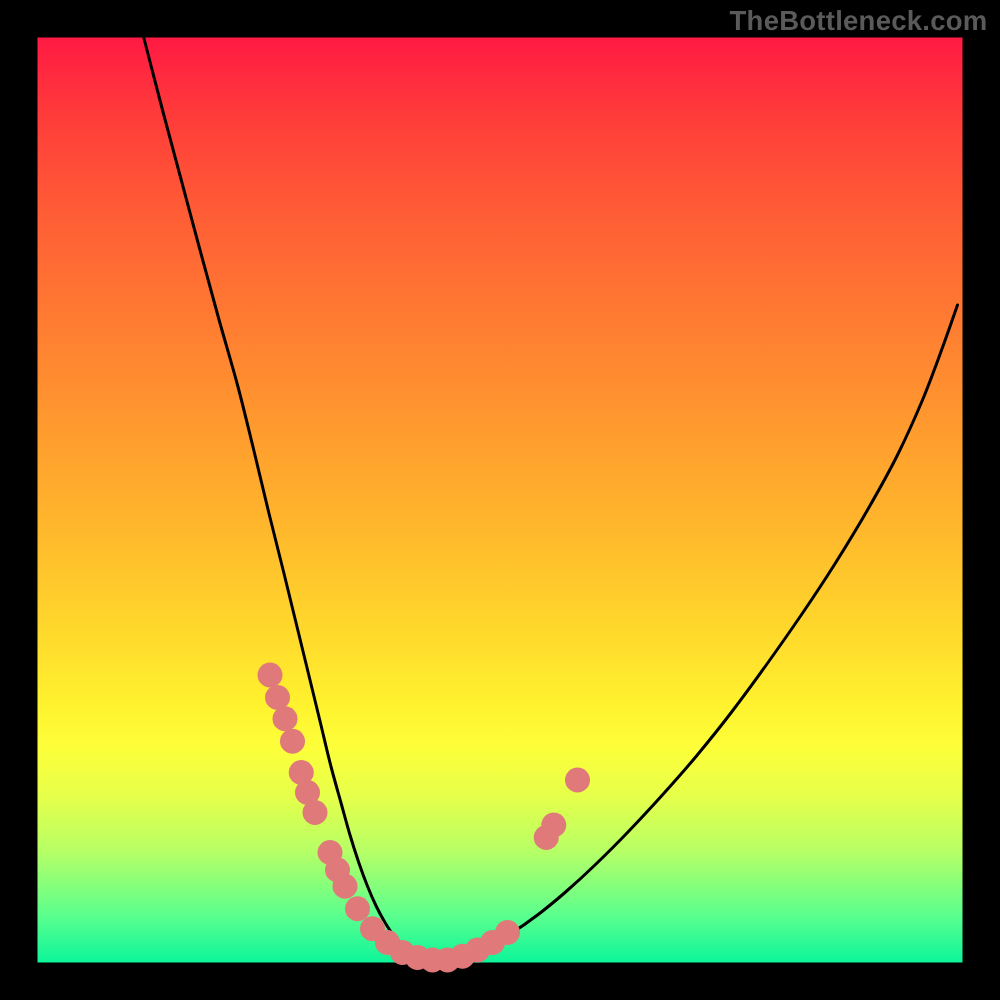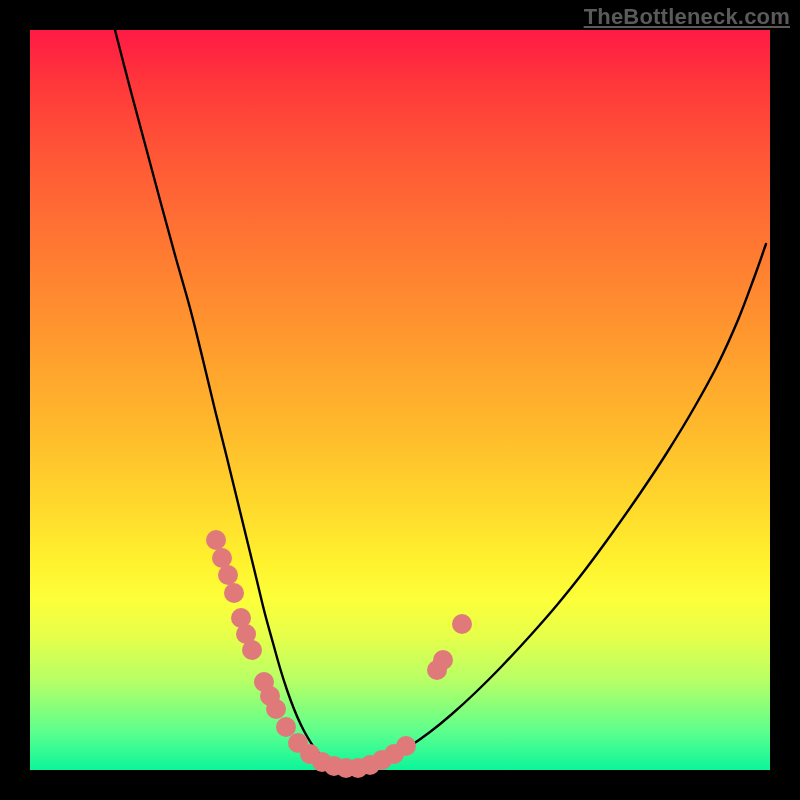--- a/index.html
+++ b/index.html
@@ -34,21 +34,20 @@
     );
   }
   .attribution {
     position: absolute;
     top: 4px;
     right: 10px;
     color: #5a5a5a;
     font-size: 22px;
     font-weight: 600;
     letter-spacing: 0.2px;
-    text-decoration: underline;
   }
   svg.plot {
     position: absolute;
     left: 30px;
     top: 30px;
     width: 740px;
     height: 740px;
     overflow: visible;
   }
   .curve {

